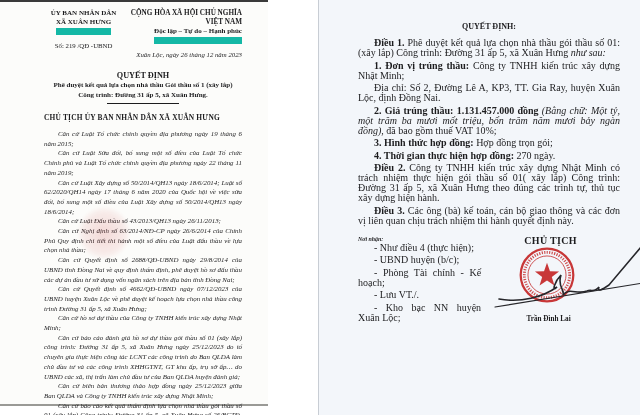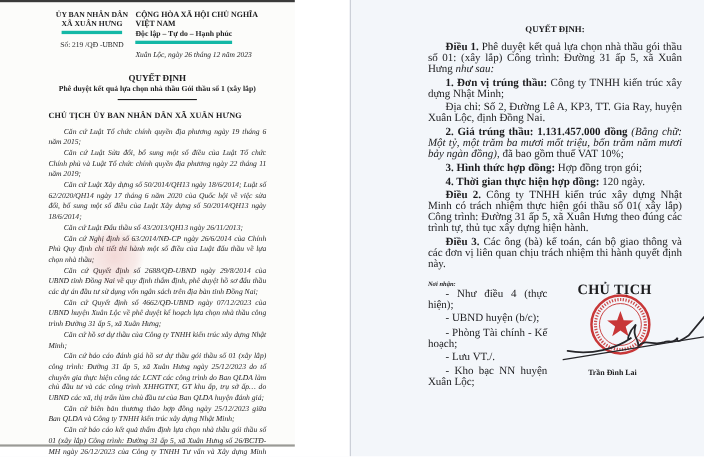--- a/index.html
+++ b/index.html
@@ -5,22 +5,22 @@
   html,body{margin:0;padding:0;background:#ffffff;}
   .canvas{position:relative;width:640px;height:415px;background:#ffffff;overflow:hidden;
           font-family:"Liberation Serif", serif;color:#1c1c1e;}
 
   
   .page1{position:absolute;left:0;top:0;width:268px;height:406px;background:#fcfcfa;
          border-top:2px solid #3a3a3a;border-bottom:2px solid #9a9a96;box-sizing:border-box;
          padding:7px 26px 0 44px;}
   .p1-header{display:flex;width:100%;}
   .hdr-left{width:40%;text-align:center;font-weight:bold;font-size:7px;line-height:9px;}
-  .hdr-right{width:60%;text-align:left;font-size:7px;line-height:9px;}
-  .u-line{display:inline-block;border-bottom:3px solid #14b8a6;padding-bottom:1px;}
+  .hdr-right{width:60%;text-align:right;font-size:7px;line-height:9px;}
+  .u-line{display:inline-block;border-bottom:7px solid #14b8a6;padding-bottom:1px;}
   .doc-no{font-weight:normal;margin-top:6px;font-size:6.8px;}
   .motto-top{font-weight:bold;font-size:7.2px;}
   .motto-sub{font-weight:bold;font-size:7px;}
   .place-date{font-style:italic;margin-top:6px;font-size:6.8px;}
 
   .title-block{text-align:center;margin-top:12px;}
   .doc-title{font-weight:bold;font-size:8.2px;line-height:10px;}
   .doc-sub{font-weight:bold;font-size:7px;line-height:9.5px;}
   .title-rule{width:72px;border-bottom:1.4px solid #1c1c1e;margin:3px auto 0 auto;}
   .issuer{font-weight:bold;font-size:7.4px;text-align:left;margin-top:9px;letter-spacing:.2px;}
@@ -29,32 +29,32 @@
   .recital{font-style:italic;font-size:6.9px;line-height:9.7px;text-align:justify;
            text-indent:14px;margin:0;}
 
   
   .bleed{position:absolute;left:78px;top:205px;width:52px;height:52px;border-radius:50%;
          background:radial-gradient(circle,rgba(200,40,40,.16) 0%,rgba(200,40,40,.08) 55%,rgba(200,40,40,0) 75%);
          filter:blur(1px);}
 
   
   .page2{position:absolute;left:318px;top:0;width:322px;height:415px;background:#f3f6fa;
-         border-left:1px solid #c8cdd4;box-sizing:border-box;padding:22px 20px 0 70px;}
+         border-left:1px solid #c8cdd4;box-sizing:border-box;padding:22px 20px 0 39px;}
   .p2-title{text-align:center;font-weight:bold;font-size:8px;margin-bottom:7px;}
   .p2 p{font-size:10px;line-height:10px;text-align:justify;text-indent:16px;margin:0 0 2.5px 0;}
   .b{font-weight:bold;}
   .i{font-style:italic;}
 
   .sig-row{display:flex;margin-top:9px;}
   .recipients{width:47%;font-size:5.9px;line-height:8.2px;}
   .recip-label{font-weight:bold;font-style:italic;}
   .recip-item{margin:0;}
   .sig-block{width:53%;text-align:center;position:relative;}
-  .signer-title{font-weight:bold;font-size:13px;letter-spacing:.3px;}
+  .signer-title{font-weight:bold;font-size:10px;letter-spacing:.3px;}
   .seal-wrap{position:absolute;left:38px;top:12px;width:56px;height:56px;}
   .signature{position:absolute;left:10px;top:2px;width:160px;height:78px;pointer-events:none;}
   .signer-name{position:absolute;left:0;right:4px;top:80px;font-weight:bold;font-size:7.2px;}
 </style>
 </head>
 <body>
 
 <div class="canvas">
 
   <div class="page1">
@@ -67,20 +67,21 @@
       <div class="hdr-right">
         <div class="motto-top">CỘNG HÒA XÃ HỘI CHỦ NGHĨA VIỆT NAM</div>
         <div class="motto-sub"><span class="u-line">Độc lập – Tự do – Hạnh phúc</span></div>
         <div class="place-date">Xuân Lộc, ngày 26 tháng 12 năm 2023</div>
       </div>
     </div>
 
     <div class="title-block">
       <div class="doc-title">QUYẾT ĐỊNH</div>
       <div class="doc-sub">Phê duyệt kết quả lựa chọn nhà thầu Gói thầu số 1 (xây lắp)</div>
+      <div class="doc-sub">Công trình: Đường 31 ấp 5, xã Xuân Hưng.</div>
       <div class="title-rule"></div>
     </div>
 
     <div class="issuer">CHỦ TỊCH ỦY BAN NHÂN DÂN XÃ XUÂN HƯNG</div>
 
     <div class="recitals">
       <p class="recital">Căn cứ Luật Tổ chức chính quyền địa phương ngày 19 tháng 6 năm 2015;</p>
       <p class="recital">Căn cứ Luật  Sửa đổi, bổ sung một số điều của Luật Tổ chức Chính phủ và Luật Tổ chức chính quyền địa phương ngày 22 tháng 11 năm 2019;</p>
       <p class="recital">Căn cứ Luật Xây dựng số 50/2014/QH13 ngày 18/6/2014; Luật số 62/2020/QH14 ngày 17 tháng 6 năm 2020 của Quốc hội về việc sửa đổi, bổ sung một số điều của Luật Xây dựng số 50/2014/QH13 ngày 18/6/2014;</p>
       <p class="recital">Căn cứ Luật Đấu thầu số 43/2013/QH13 ngày 26/11/2013;</p>
@@ -98,21 +99,21 @@
   </div>
 
   <div class="page2 p2">
     <div class="p2-title">QUYẾT ĐỊNH:</div>
 
     <p><span class="b">Điều 1.</span><span> Phê duyệt kết quả lựa chọn nhà thầu gói thầu số 01: (xây lắp) Công trình: Đường 31 ấp 5, xã Xuân Hưng </span><span class="i">như sau:</span></p>
     <p><span class="b">1. Đơn vị trúng thầu:</span><span> Công ty TNHH kiến trúc xây dựng Nhật Minh;</span></p>
     <p><span>Địa chỉ: Số 2, Đường Lê A, KP3, TT. Gia Ray, huyện Xuân Lộc, định Đồng Nai.</span></p>
     <p><span class="b">2. Giá trúng thầu: 1.131.457.000 đồng</span><span class="i"> (Bằng chữ: Một tỷ, một trăm ba mươi mốt triệu, bốn trăm năm mươi bảy ngàn đồng)</span><span>, đã bao gồm thuế VAT 10%;</span></p>
     <p><span class="b">3. Hình thức hợp đồng:</span><span> Hợp đồng trọn gói;</span></p>
-    <p><span class="b">4. Thời gian thực hiện hợp đồng:</span><span> 120 ngày.</span></p>
+    <p><span class="b">4. Thời gian thực hiện hợp đồng:</span><span> 270 ngày.</span></p>
     <p><span class="b">Điều 2.</span><span> Công ty TNHH kiến trúc xây dựng Nhật Minh có trách nhiệm thực hiện gói thầu số 01( xây lắp) Công trình: Đường 31 ấp 5, xã Xuân Hưng theo đúng các trình tự, thủ tục xây dựng hiện hành.</span></p>
     <p><span class="b">Điều 3.</span><span> Các ông (bà) kế toán, cán bộ giao thông và các đơn vị liên quan chịu trách nhiệm thi hành quyết định này.</span></p>
 
     <div class="sig-row">
       <div class="recipients">
         <div class="recip-label">Nơi nhận:</div>
         <p class="recip-item">- Như điều 4 (thực hiện);</p>
         <p class="recip-item">- UBND huyện (b/c);</p>
         <p class="recip-item">- Phòng Tài chính - Kế hoạch;</p>
         <p class="recip-item">- Lưu VT./.</p>

